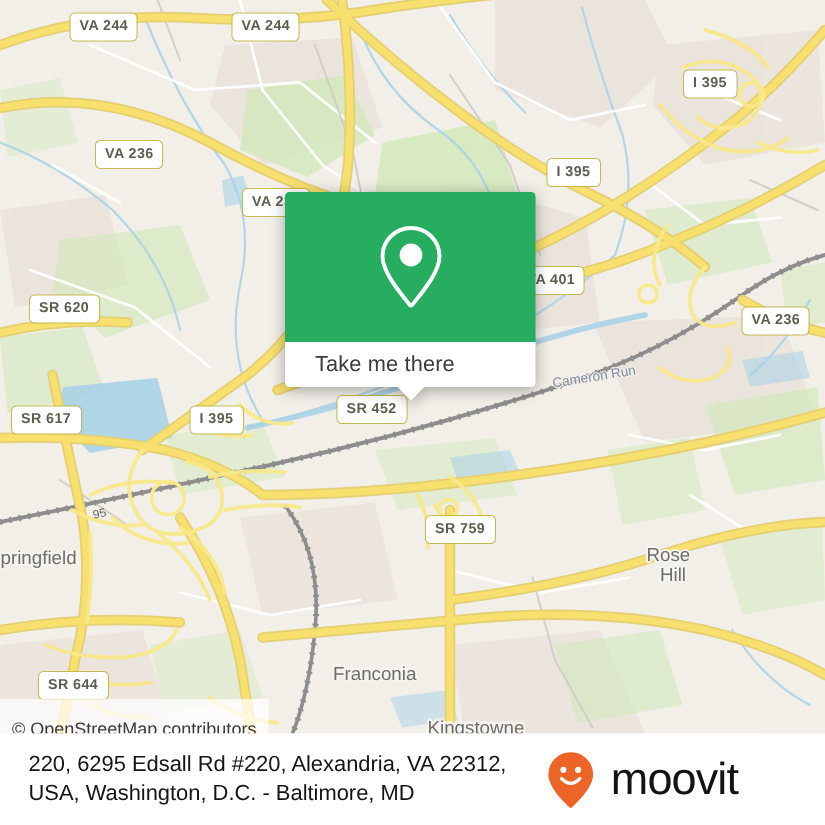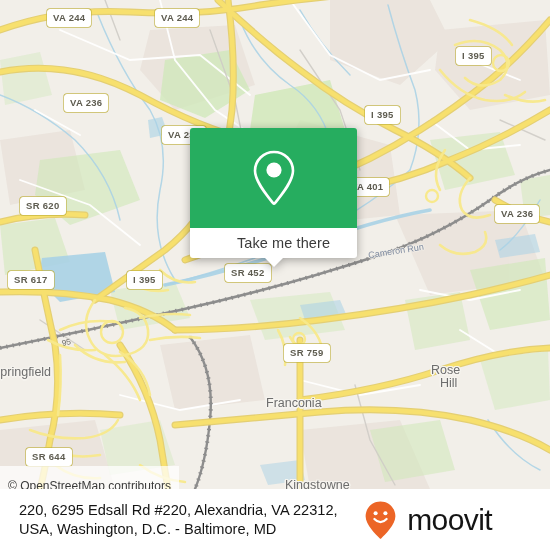--- a/index.html
+++ b/index.html
@@ -92,21 +92,21 @@
     display: flex;
     align-items: center;
     justify-content: center;
   }
   #popup-footer {
     height: 30px;
     background: #ffffff;
     border-radius: 0 0 3px 3px;
     display: flex;
     align-items: center;
-    justify-content: center;
+    justify-content: flex-start;
     position: relative;
     padding-left: 20px;
   }
   #popup-footer-label {
     color: #3b3b3b;
     font-size: 14.5px;
     letter-spacing: .1px;
   }
   #popup-pointer {
     position: absolute;
@@ -360,21 +360,21 @@
     <div class="shield" style="left:127px; top:271px;">I 395</div>
     <div class="shield" style="left:20px; top:197px;">SR 620</div>
     <div class="shield" style="left:8px; top:271px;">SR 617</div>
     <div class="shield" style="left:26px; top:448px;">SR 644</div>
     <div class="shield" style="left:225px; top:264px;">SR 452</div>
     <div class="shield" style="left:284px; top:344px;">SR 759</div>
     <div class="shield" style="left:345px; top:178px;">VA 401</div>
     <div class="shield" style="left:162px; top:126px;">VA 236</div>
 
     <div class="place-label" style="left:-8px; top:365px;">Springfield</div>
-    <div class="place-label" style="left:222px; top:396px;margin-left:44px;">Franconia</div>
+    <div class="place-label" style="left:222px; top:442px;">Franconia</div>
     <div class="place-label" style="left:285px; top:478px;">Kingstowne</div>
     <div class="place-label" style="left:431px; top:363px;">Rose</div>
     <div class="place-label" style="left:440px; top:376px;">Hill</div>
 
     <div class="water-label" style="left:368px; top:246px; transform:rotate(-9deg);">Cameron Run</div>
 
     <div class="highway-label" style="left:62px; top:338px; transform:rotate(-14deg);">95</div>
 
     <div id="popup-card">
       <div id="popup-image">

